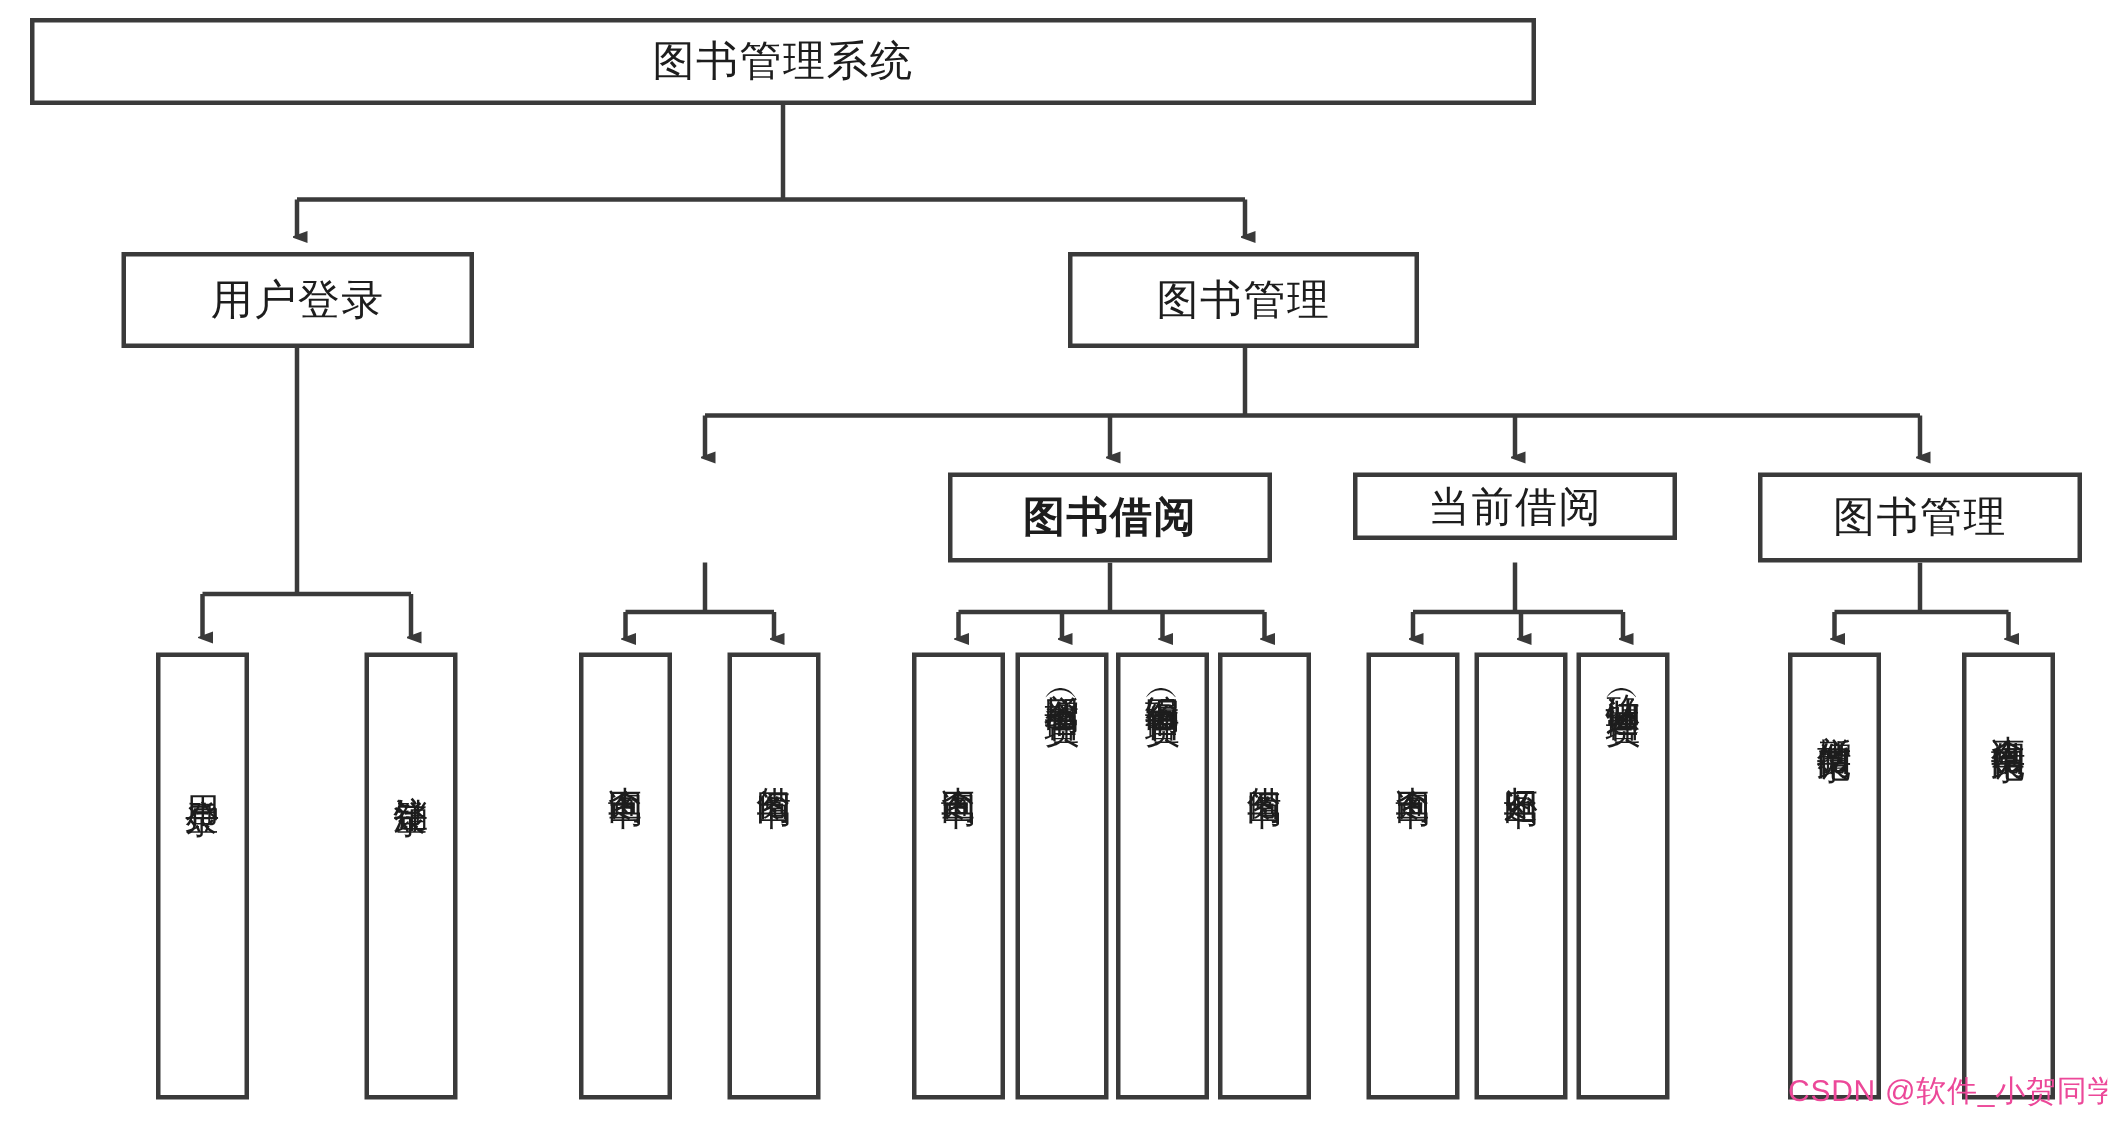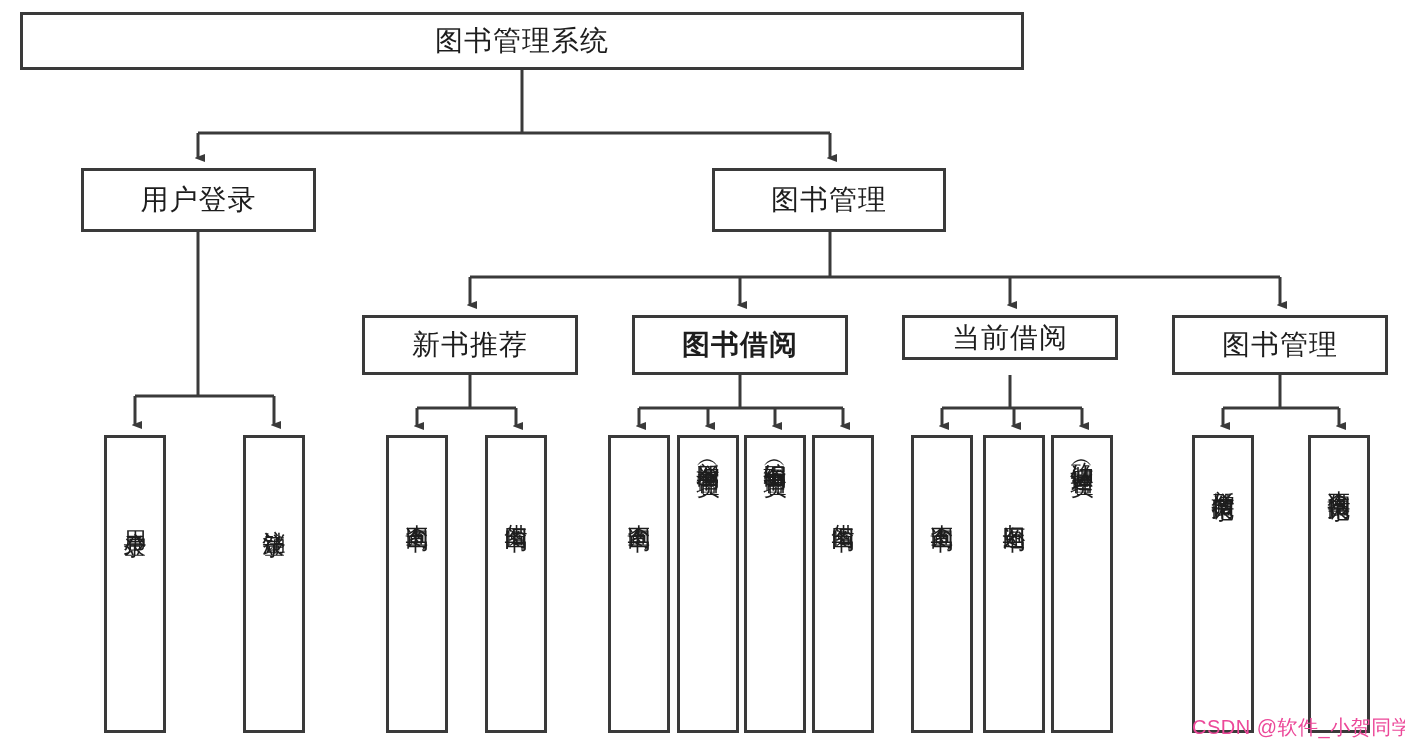--- a/index.html
+++ b/index.html
@@ -126,23 +126,20 @@
     <span>图书管理系统</span>
   </div>
 
   <div class="node horizontal" style="left:81px; top:168px; width:235px; height:64px;">
     <span>用户登录</span>
   </div>
   <div class="node horizontal" style="left:712px; top:168px; width:234px; height:64px;">
     <span>图书管理</span>
   </div>
 
-  <div class="node horizontal" style="left:362px; top:315px; width:216px; height:60px;">
-    <span>新书推荐</span>
-  </div>
   <div class="node horizontal" style="left:632px; top:315px; width:216px; height:60px;font-weight:bold;">
     <span>图书借阅</span>
   </div>
   <div class="node horizontal" style="left:902px; top:315px; width:216px; height:45px;">
     <span>当前借阅</span>
   </div>
   <div class="node horizontal" style="left:1172px; top:315px; width:216px; height:60px;">
     <span>图书管理</span>
   </div>
 

